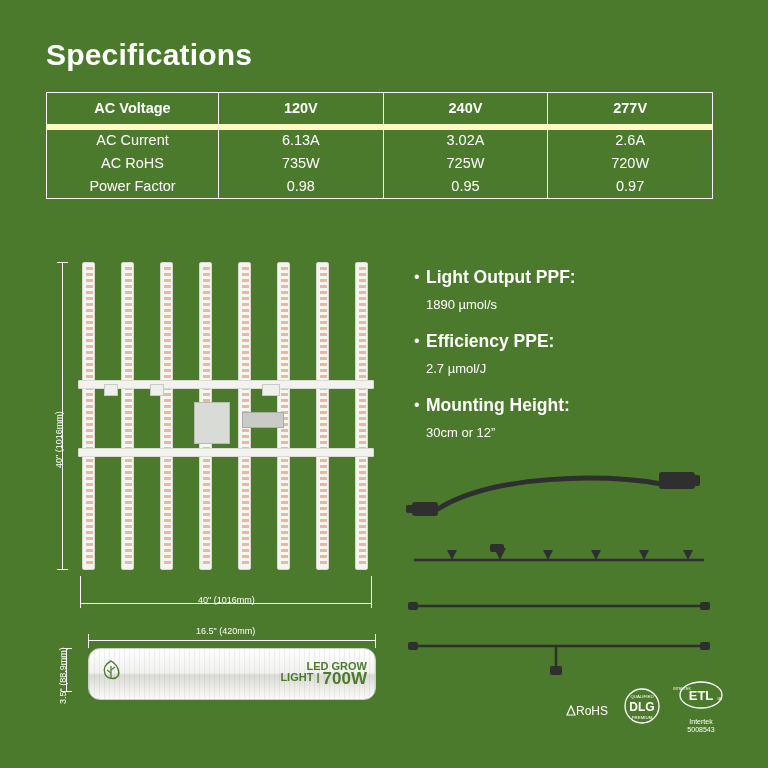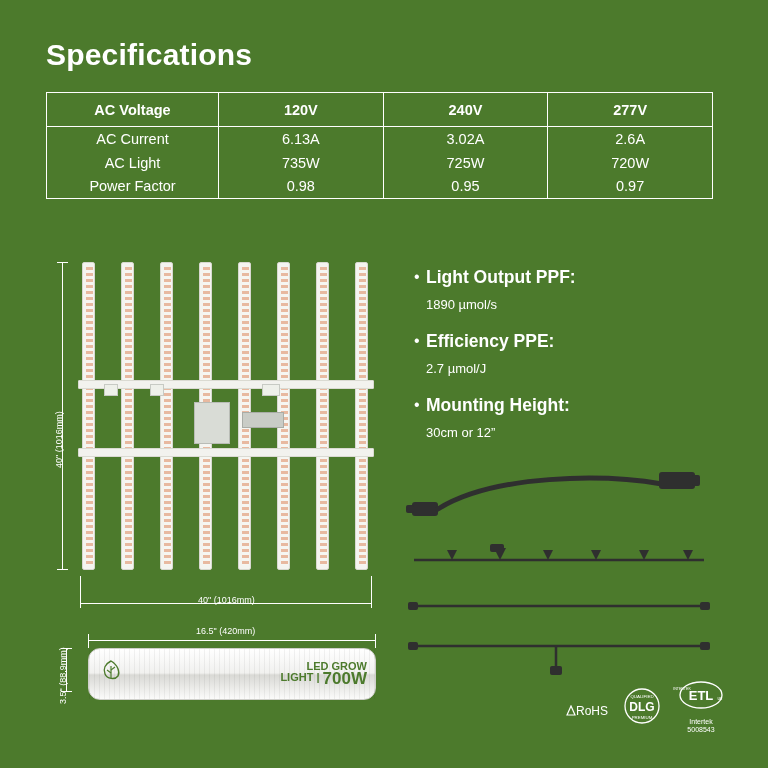--- a/index.html
+++ b/index.html
@@ -35,21 +35,21 @@
     text-align: center;
     font-size: 14.5px;
     font-weight: normal;
     padding: 0;
     height: 34px;
     color: #ffffff;
   }
   .spec-table thead th { font-weight: bold; height: 34px; font-size: 14.5px; }
   .spec-table tbody td { height: 24px; border-top: none; border-bottom: none; }
   .spec-table tbody tr:last-child td { border-bottom: 1px solid #ffffff; margin-top: 19px; }
-  .spec-table tbody tr:first-child td { border-top: 1px solid #fef9c3; }
+  .spec-table tbody tr:first-child td { border-top: 6px solid #fef9c3; }
   .col-label { width: 172px; }
 
   
   .bullets {
     position: absolute;
     left: 414px; top: 264px;
     width: 330px;
   }
   .bullet-row { display: flex; align-items: flex-start; margin-bottom: 2px; }
   .bullet-dot {
@@ -204,21 +204,21 @@
     </tr>
   </thead>
   <tbody>
     <tr>
       <td>AC Current</td>
       <td>6.13A</td>
       <td>3.02A</td>
       <td>2.6A</td>
     </tr>
     <tr>
-      <td>AC Light</td>
+      <td>AC RoHS</td>
       <td>735W</td>
       <td>725W</td>
       <td>720W</td>
     </tr>
     <tr>
       <td>Power Factor</td>
       <td>0.98</td>
       <td>0.95</td>
       <td>0.97</td>
     </tr>

